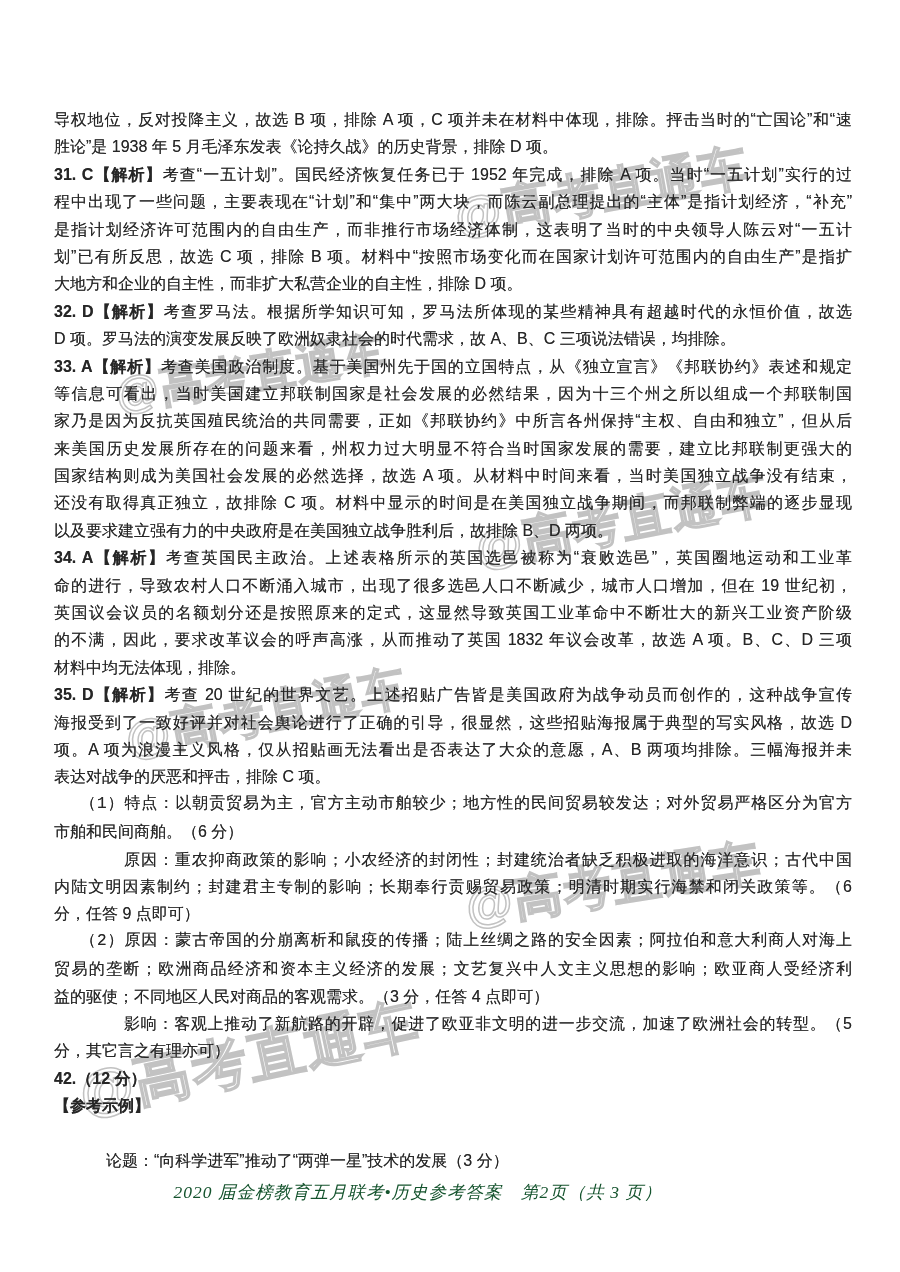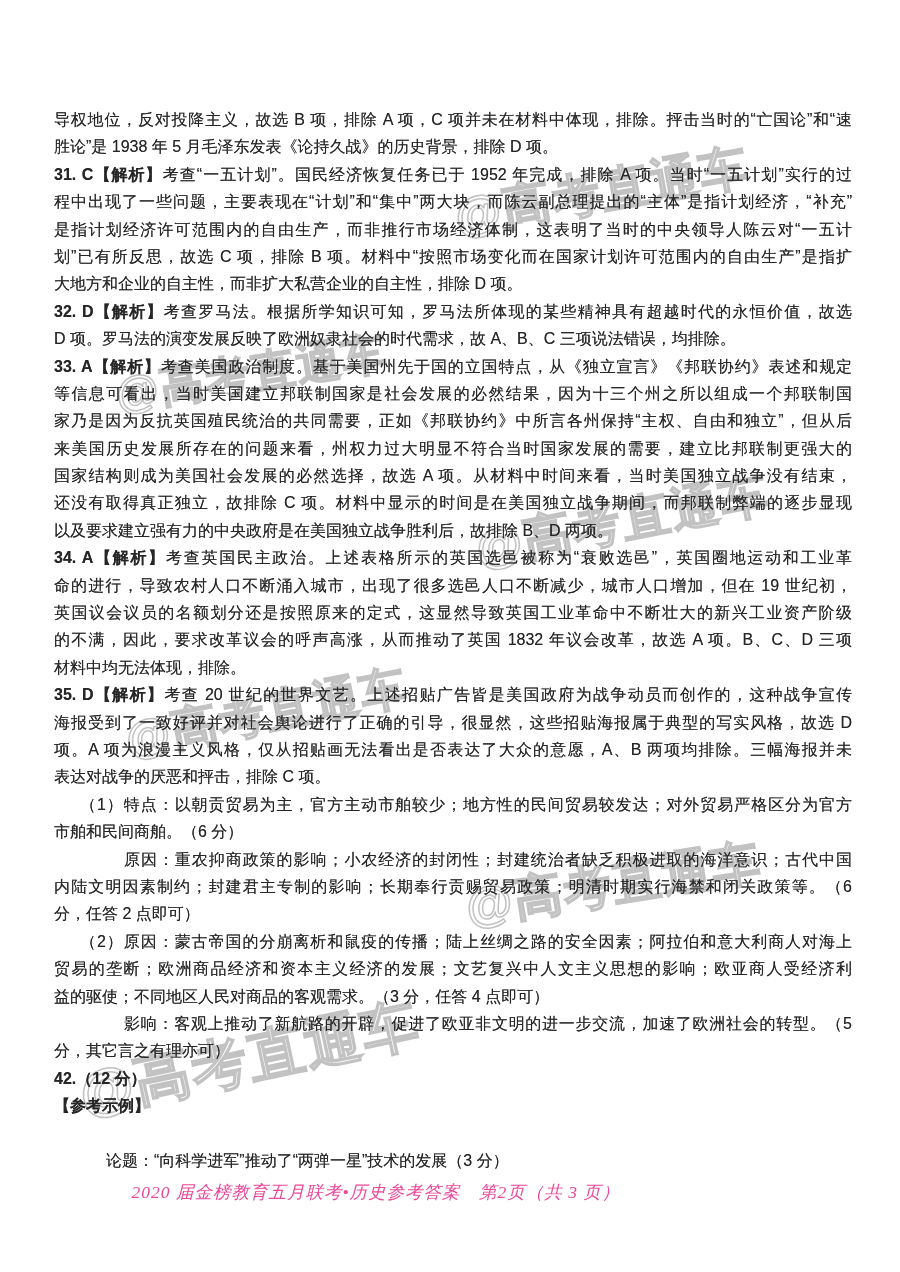--- a/index.html
+++ b/index.html
@@ -9,34 +9,34 @@
     box-shadow:0 0 4px rgba(0,0,0,.2);
   }
   .content{position:absolute;left:54px;top:106px;width:798px;z-index:2;}
   .line{
     font-size:16px;line-height:27.4px;height:27.4px;color:#262626;
     text-align:left;text-shadow:0 0 .5px rgba(20,20,20,.6);
     overflow:hidden;
   }
   .line.just{text-align:justify;text-align-last:justify;}
   .line .b{font-weight:bold;}
-  .ind1{padding-left:26px;}
+  .ind1{padding-left:26px;font-family:Liberation Mono, monospace;}
   .ind2{padding-left:70px;}
   .ind3{padding-left:52px;margin-top:28px;}
   .wm-layer{position:absolute;inset:0;z-index:1;}
   .wm{
     position:absolute;font-weight:bold;white-space:nowrap;
     color:transparent;-webkit-text-stroke:1.5px #c2c2c2;
     letter-spacing:2px;transform-origin:left center;
     font-family:"Liberation Sans",sans-serif;
   }
   .footer{
     position:absolute;left:0;top:1180px;width:752px;z-index:2;
     text-align:center;font-family:"Liberation Serif",serif;
-    font-style:italic;font-size:17.5px;color:#ec4899;letter-spacing:1px;
+    font-style:italic;font-size:17.5px;color:#14532d;letter-spacing:1px;padding-left:42px;
   }
 </style>
 </head>
 <body>
 
 <div class="page">
   <div class="wm-layer">
       <div class="wm" style="left: 455px; top: 186px; font-size: 48px; transform: rotate(-10deg); -webkit-text-stroke: 1.5px rgb(194, 194, 194);">@高考直通车</div>
       <div class="wm" style="left: 116px; top: 366px; font-size: 44px; transform: rotate(-9deg); -webkit-text-stroke: 1.5px rgb(194, 194, 194);">@高考直通车</div>
       <div class="wm" style="left: 476px; top: 518px; font-size: 48px; transform: rotate(-11deg); -webkit-text-stroke: 1.5px rgb(194, 194, 194);">@高考直通车</div>
@@ -67,21 +67,21 @@
       <div class="line just"><span class="">的不满，因此，要求改革议会的呼声高涨，从而推动了英国 1832 年议会改革，故选 A 项。B、C、D 三项</span></div>
       <div class="line"><span class="">材料中均无法体现，排除。</span></div>
       <div class="line just"><span class="b">35. D【解析】</span><span class="">考查 20 世纪的世界文艺。上述招贴广告皆是美国政府为战争动员而创作的，这种战争宣传</span></div>
       <div class="line just"><span class="">海报受到了一致好评并对社会舆论进行了正确的引导，很显然，这些招贴海报属于典型的写实风格，故选 D</span></div>
       <div class="line just"><span class="">项。A 项为浪漫主义风格，仅从招贴画无法看出是否表达了大众的意愿，A、B 两项均排除。三幅海报并未</span></div>
       <div class="line"><span class="">表达对战争的厌恶和抨击，排除 C 项。</span></div>
       <div class="line just ind1"><span class="">（1）特点：以朝贡贸易为主，官方主动市舶较少；地方性的民间贸易较发达；对外贸易严格区分为官方</span></div>
       <div class="line"><span class="">市舶和民间商舶。（6 分）</span></div>
       <div class="line just ind2"><span class="">原因：重农抑商政策的影响；小农经济的封闭性；封建统治者缺乏积极进取的海洋意识；古代中国</span></div>
       <div class="line just"><span class="">内陆文明因素制约；封建君主专制的影响；长期奉行贡赐贸易政策；明清时期实行海禁和闭关政策等。（6</span></div>
-      <div class="line"><span class="">分，任答 2 点即可）</span></div>
+      <div class="line"><span class="">分，任答 9 点即可）</span></div>
       <div class="line just ind1"><span class="">（2）原因：蒙古帝国的分崩离析和鼠疫的传播；陆上丝绸之路的安全因素；阿拉伯和意大利商人对海上</span></div>
       <div class="line just"><span class="">贸易的垄断；欧洲商品经济和资本主义经济的发展；文艺复兴中人文主义思想的影响；欧亚商人受经济利</span></div>
       <div class="line"><span class="">益的驱使；不同地区人民对商品的客观需求。（3 分，任答 4 点即可）</span></div>
       <div class="line just ind2"><span class="">影响：客观上推动了新航路的开辟，促进了欧亚非文明的进一步交流，加速了欧洲社会的转型。（5</span></div>
       <div class="line"><span class="">分，其它言之有理亦可）</span></div>
       <div class="line"><span class="b">42.（12 分）</span></div>
       <div class="line"><span class="b">【参考示例】</span></div>
       <div class="line ind3"><span class="">论题：“向科学进军”推动了“两弹一星”技术的发展（3 分）</span></div>
     </div>
   <div class="footer">2020 届金榜教育五月联考•历史参考答案　第2页（共 3 页）</div>

